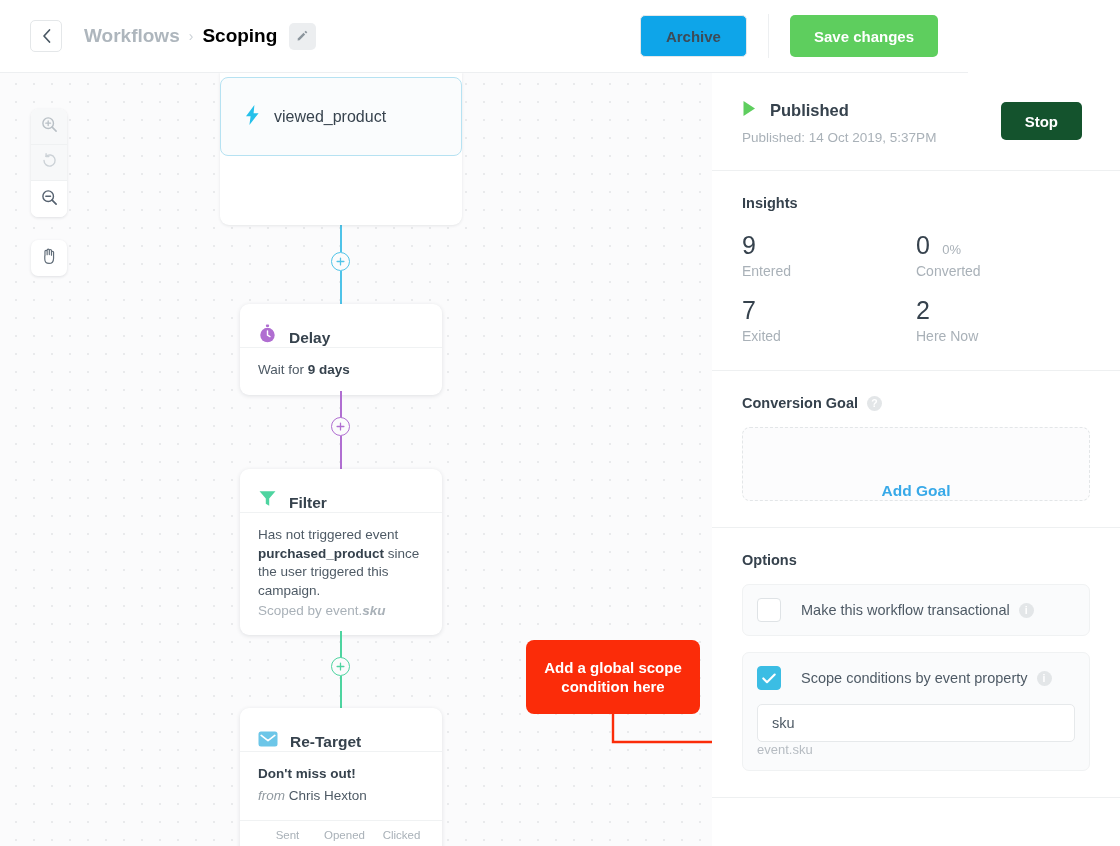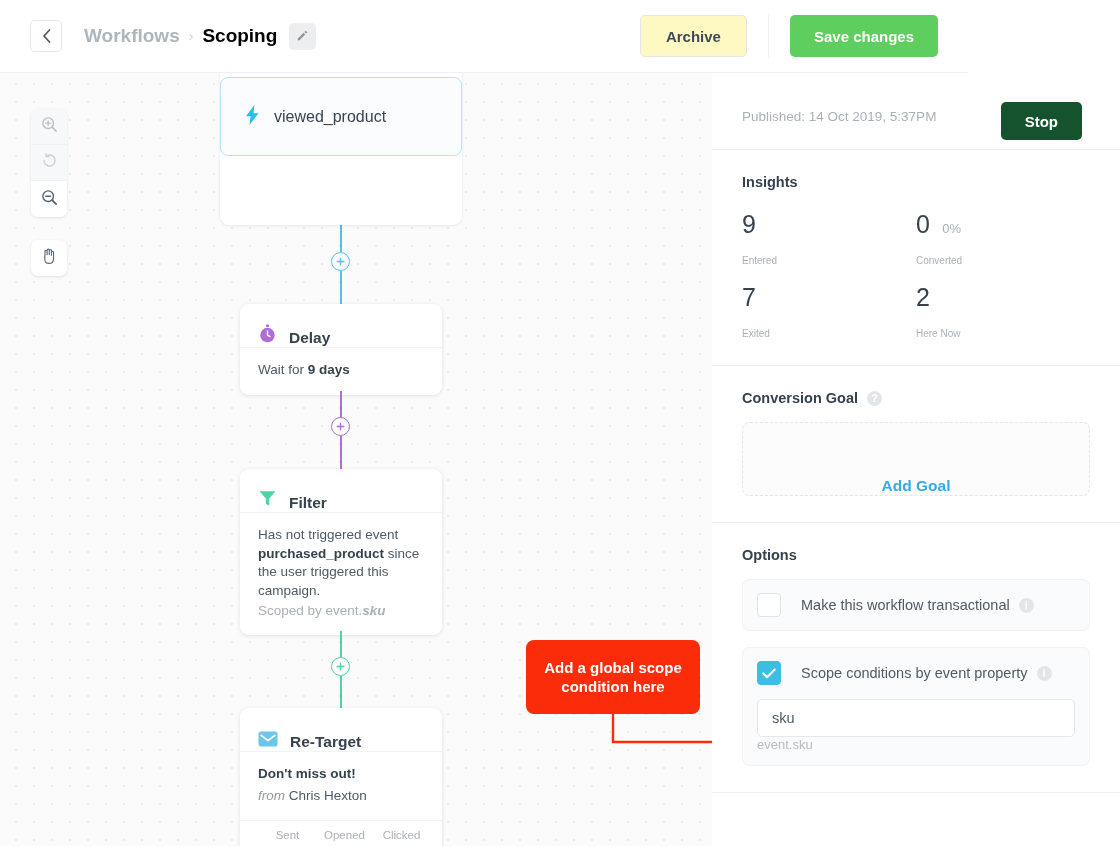--- a/index.html
+++ b/index.html
@@ -45,21 +45,21 @@
     display: flex; align-items: center; justify-content: center;
     cursor: pointer;
   }
   .header-right {
     margin-left: auto; margin-right: 30px;
     display: flex; align-items: center;
   }
   .btn-archive {
     height: 42px; padding: 0 25px;
     border: 1px solid #e4e7e9; border-radius: 5px;
-    background: #fef9c3; color: #3d4b57;
+    background: #0ea5e9; color: #3d4b57;
     font-size: 15px; font-weight: 700;
     font-family: "Liberation Sans", sans-serif;
     cursor: pointer;
   }
   .hdr-divider { width: 1px; height: 44px; background: #edeff1; margin: 0 21px; }
   .btn-save {
     height: 42px; padding: 0 24px;
     border: none; border-radius: 5px;
     background: #5ece5e; color: #fff;
     font-size: 15px; font-weight: 700;
@@ -205,21 +205,21 @@
     font-size: 15px; font-weight: 700;
     font-family: "Liberation Sans", sans-serif;
     cursor: pointer;
   }
 
   .sec-title { font-size: 14.5px; font-weight: 700; color: #36424d; }
   .sec-insights { padding-top: 24px; padding-bottom: 26px; }
   .insights-grid { display: grid; grid-template-columns: 1fr 1fr; row-gap: 19px; margin-top: 22px; }
   .metric-num { font-size: 25px; font-weight: 400; color: #36424d; line-height: 1; }
   .metric-pct { font-size: 13px; color: #a9b1b8; margin-left: 8px; font-weight: 400; }
-  .metric-label { font-size: 10px; color: #a9b1b8; margin-top: 18px; }
+  .metric-label { font-size: 14px; color: #a9b1b8; margin-top: 5px; }
 
   .sec-goal { padding-top: 24px; padding-bottom: 26px; }
   .goal-head { display: flex; align-items: center; }
   .help-circle {
     width: 15px; height: 15px; border-radius: 50%;
     background: #e3e6e8; color: #ffffff;
     font-size: 10.5px; font-weight: 700;
     display: inline-flex; align-items: center; justify-content: center;
     margin-left: 9px; cursor: pointer; flex: none;
   }
@@ -441,20 +441,28 @@
       <path d="M613 641 L613 595" stroke="none" fill="none"></path>
       <path d="M613 641 L613 669 L726 669" fill="none" stroke="#fb2c09" stroke-width="2.4"></path>
       <path d="M724 662.5 L738 669 L724 675.5 Z" fill="#fb2c09"></path>
     </svg>
   </div>
 </div>
 
 <div class="panel">
 
   <div class="panel-sec sec-status">
+    <div class="status-line">
+      <span>
+        <svg width="15" height="17" viewBox="0 0 15 17">
+            <path d="M1.5 1 13 8.5 1.5 16z" fill="#5ece5e"></path>
+          </svg>
+      </span>
+      <span class="status-text">Published</span>
+    </div>
     <div class="status-sub">Published: 14 Oct 2019, 5:37PM</div>
     <button class="btn-stop">Stop</button>
   </div>
 
   <div class="panel-sec sec-insights">
     <div class="sec-title">Insights</div>
     <div class="insights-grid">
       <div>
         <div>
           <span class="metric-num">9</span>

